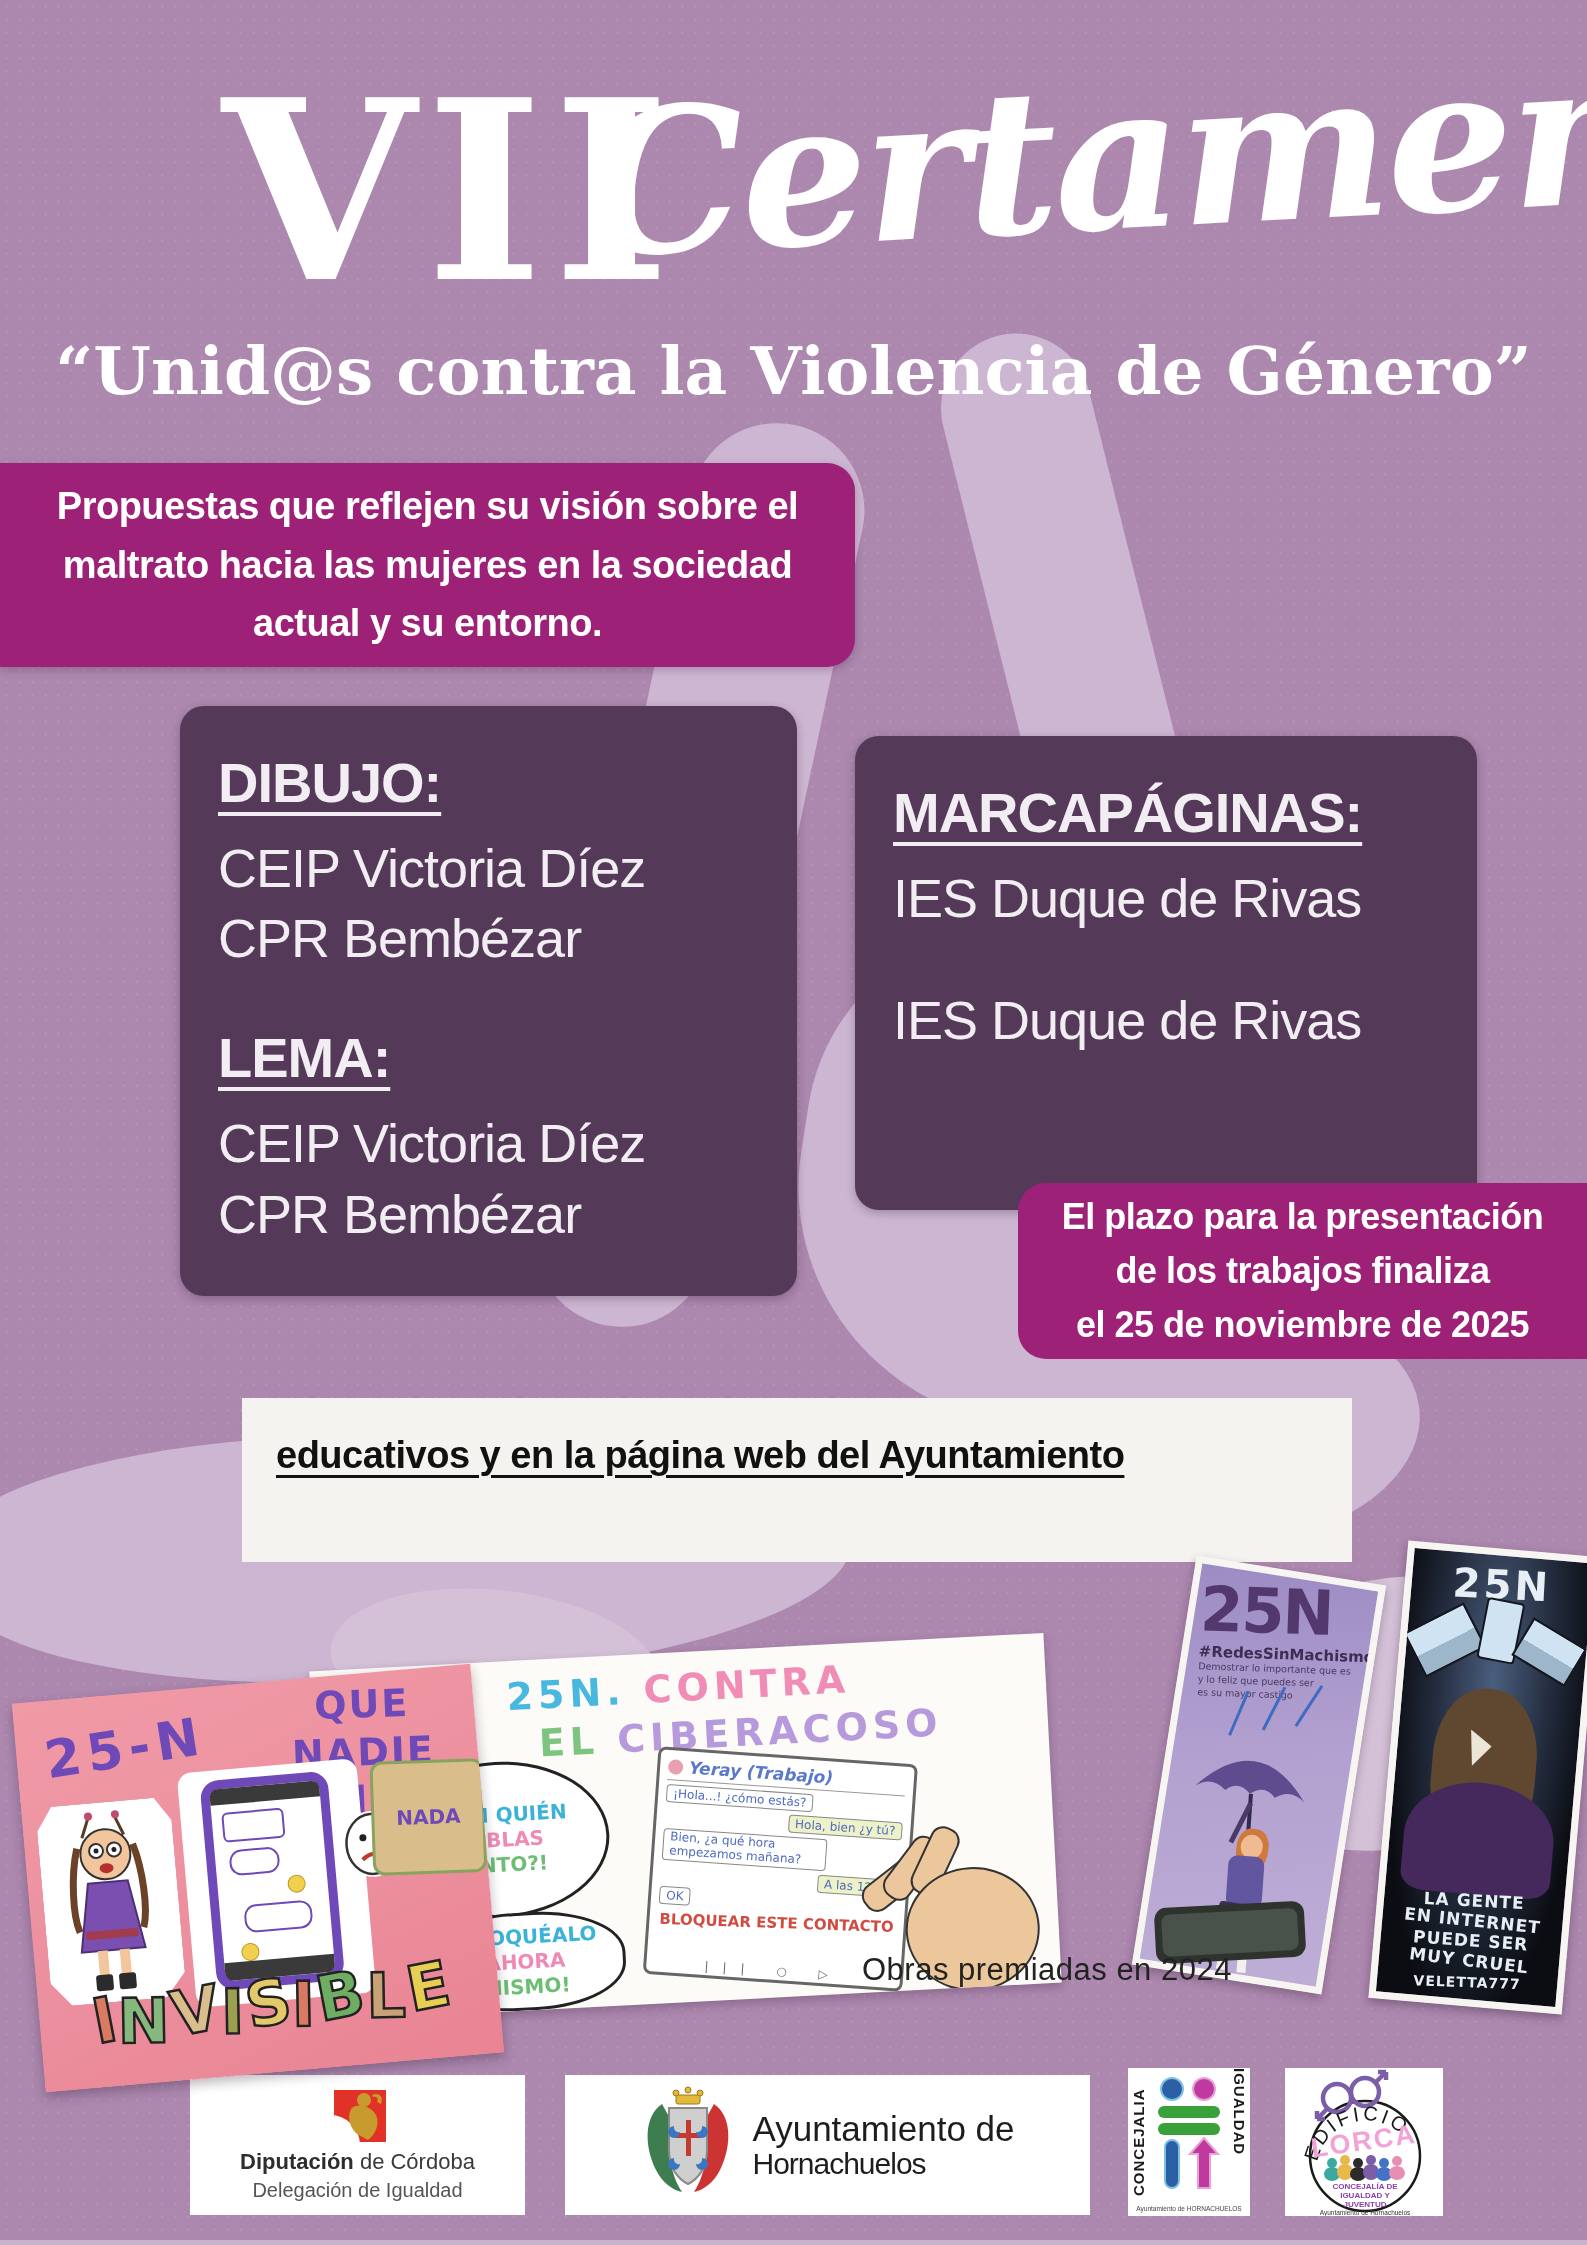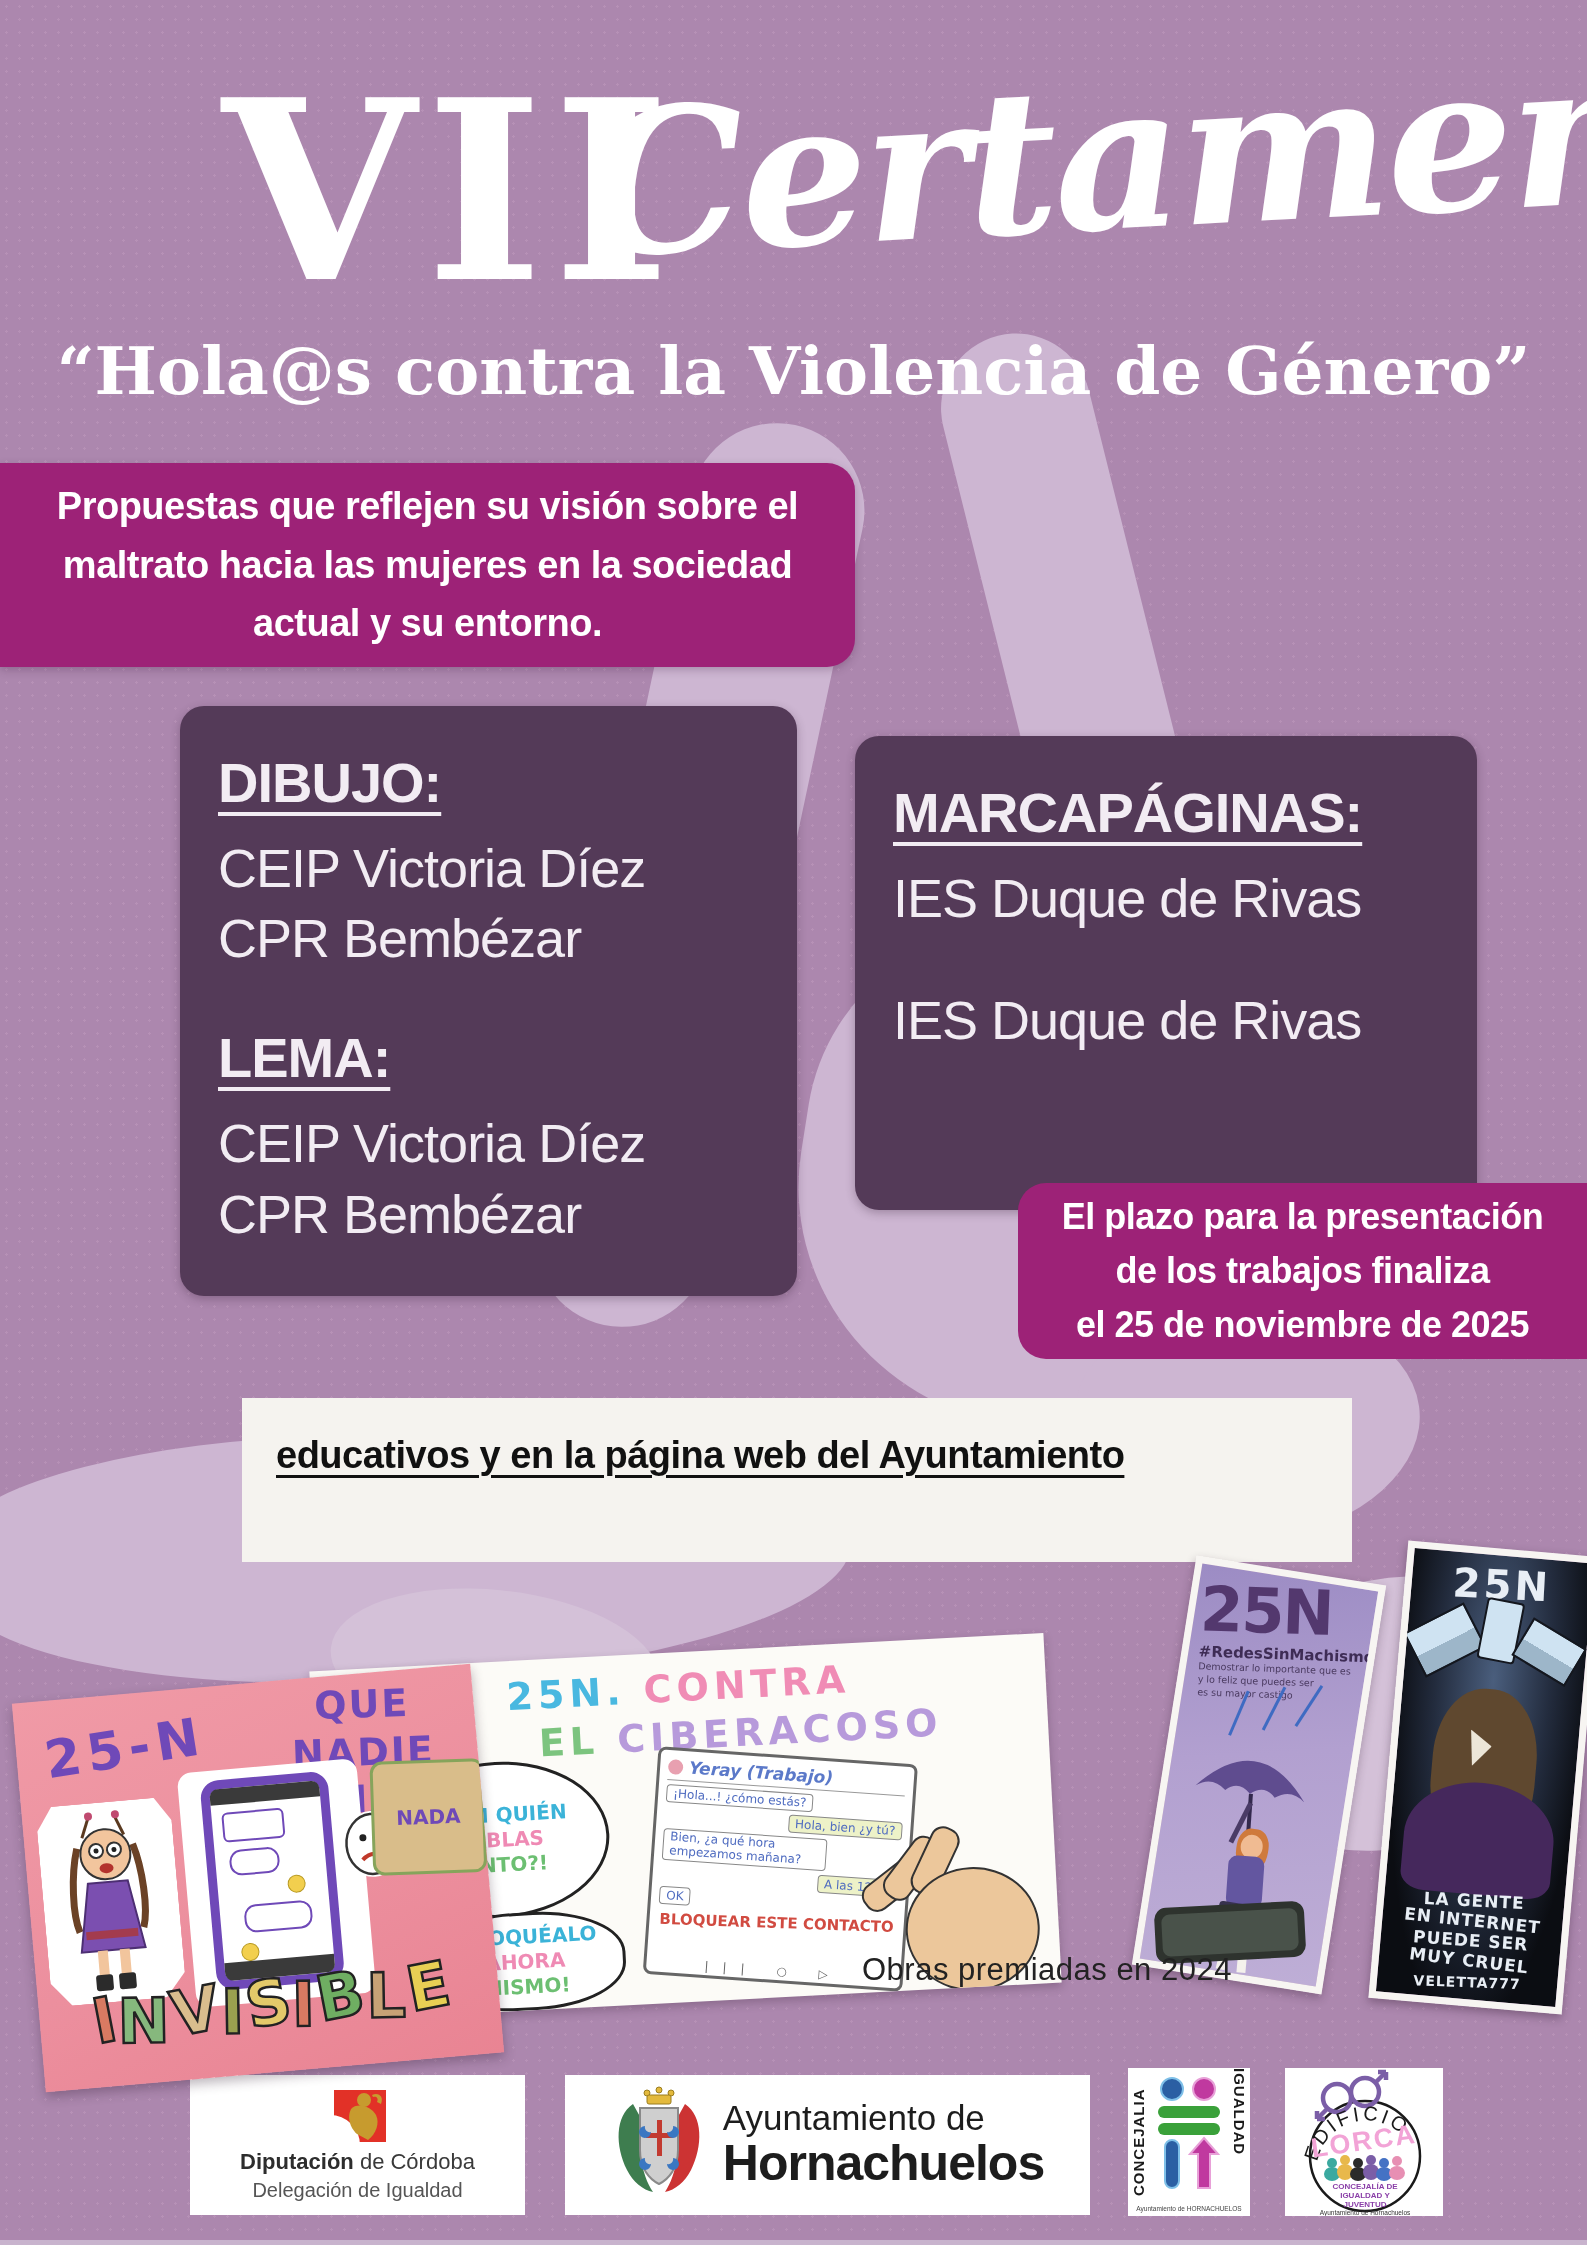--- a/index.html
+++ b/index.html
@@ -162,21 +162,21 @@
   .card{position:absolute;background:#fff;z-index:2;}
   .logo-dip{left:190px;top:2075px;width:335px;height:140px;display:flex;flex-direction:column;
        align-items:center;justify-content:center;}
   .dip-title{font-size:22px;color:#3a3a3a;margin-top:2px;}
   .dip-title b{font-weight:bold;color:#2d2d2d;}
   .dip-sub{font-size:20px;color:#555;margin-top:4px;}
   .logo-ayto{left:565px;top:2075px;width:525px;height:140px;display:flex;align-items:center;
        justify-content:center;gap:16px;}
   .ayto-text{line-height:1.05;color:#1d1d1d;}
   .ayto-top{font-size:35px;font-weight:normal;}
-  .ayto-bottom{font-size:50px;font-weight:bold;letter-spacing:-1px;}
+  .ayto-bottom{font-size:30px;font-weight:normal;letter-spacing:-1px;}
   .logo-conc{left:1128px;top:2068px;width:122px;height:148px;}
   .conc-v{position:absolute;top:0;height:128px;display:flex;align-items:center;font-size:15px;font-weight:bold;
        color:#1a1a1a;letter-spacing:1px;}
   .conc-left{left:2px;writing-mode:vertical-rl;transform:rotate(180deg);}
   .conc-right{right:2px;writing-mode:vertical-rl;}
   .conc-sub{position:absolute;bottom:4px;left:0;width:100%;text-align:center;font-size:6.5px;color:#444;}
   .logo-edif{left:1285px;top:2068px;width:158px;height:148px;}
   svg text{font-family:"Liberation Sans",sans-serif;}
 
   .bottom-strip{position:absolute;left:0;top:2240px;width:100%;height:5px;background:#c8b3cd;z-index:4;}
@@ -189,21 +189,21 @@
   <div class="splash sp1"></div>
   <div class="splash sp2"></div>
   <div class="splash sp3"></div>
   <div class="splash sp4"></div>
   <div class="splash sp5"></div>
   <div class="splash sp6"></div>
   <div class="splash sp7"></div>
 
   <div class="vii">VII</div>
   <div class="certamen">Certamen</div>
-  <div class="subtitle">“Hola@s contra la Violencia de Género”</div>
+  <div class="subtitle">“Unid@s contra la Violencia de Género”</div>
 
   <div class="intro-box">
     <div>Propuestas que reflejen su visión sobre el</div>
     <div>maltrato hacia las mujeres en la sociedad</div>
     <div>actual y su entorno.</div>
   </div>
 
   <div class="cat-box cat-left">
     <div class="cat-label">DIBUJO:</div>
     <div class="cat-val">CEIP Victoria Díez</div>

